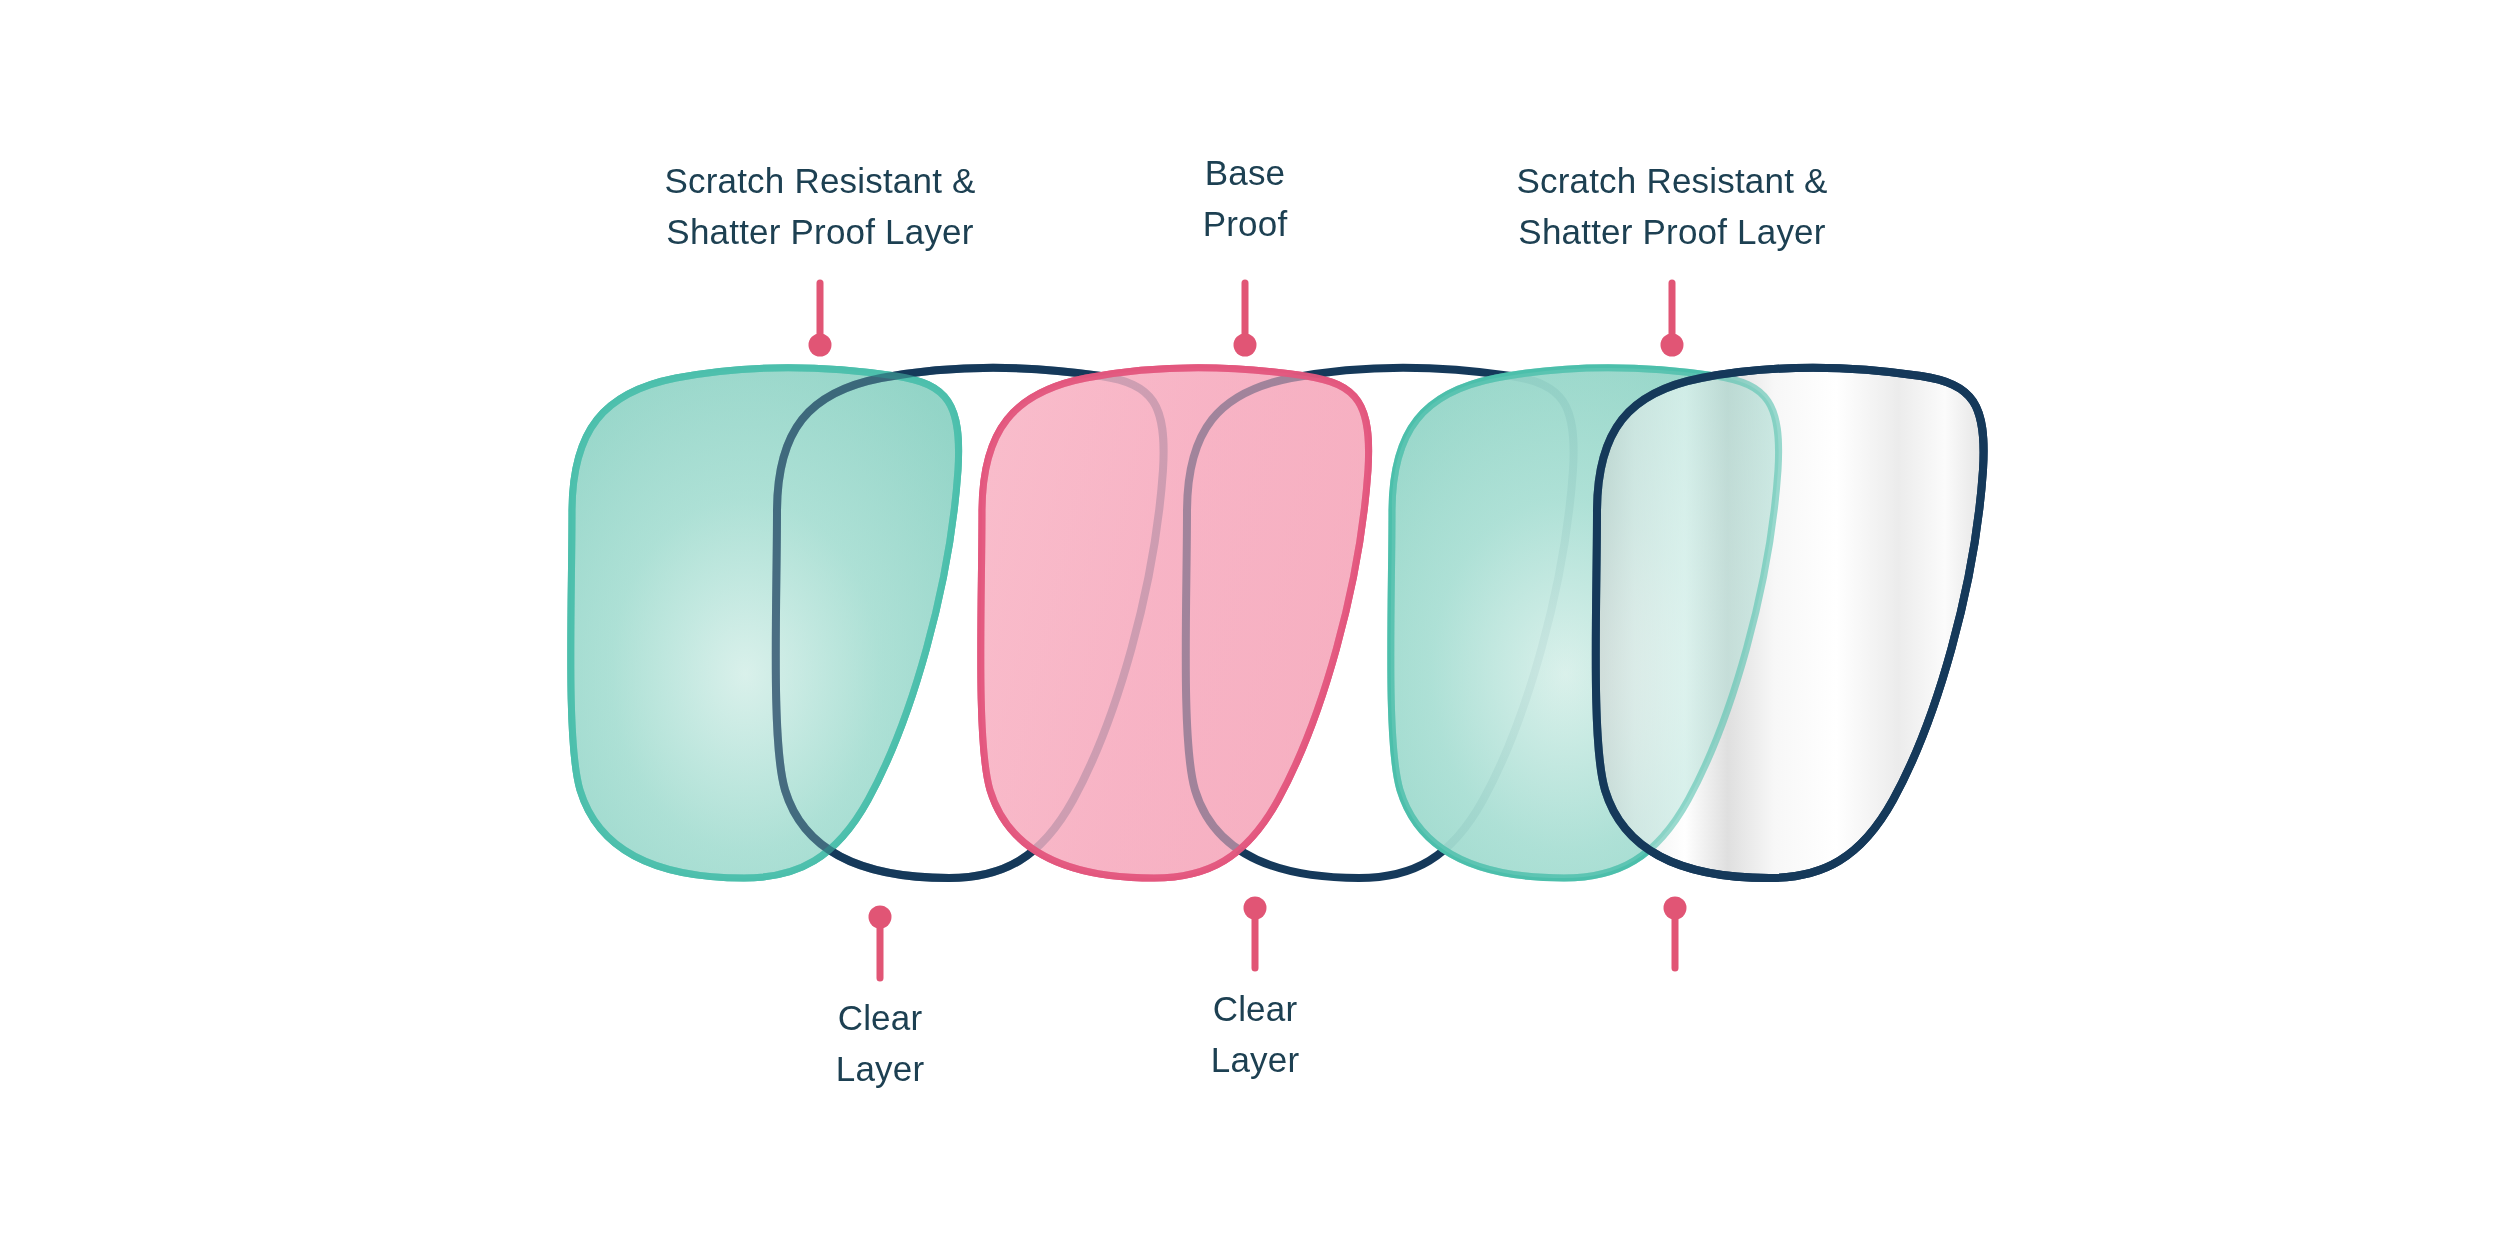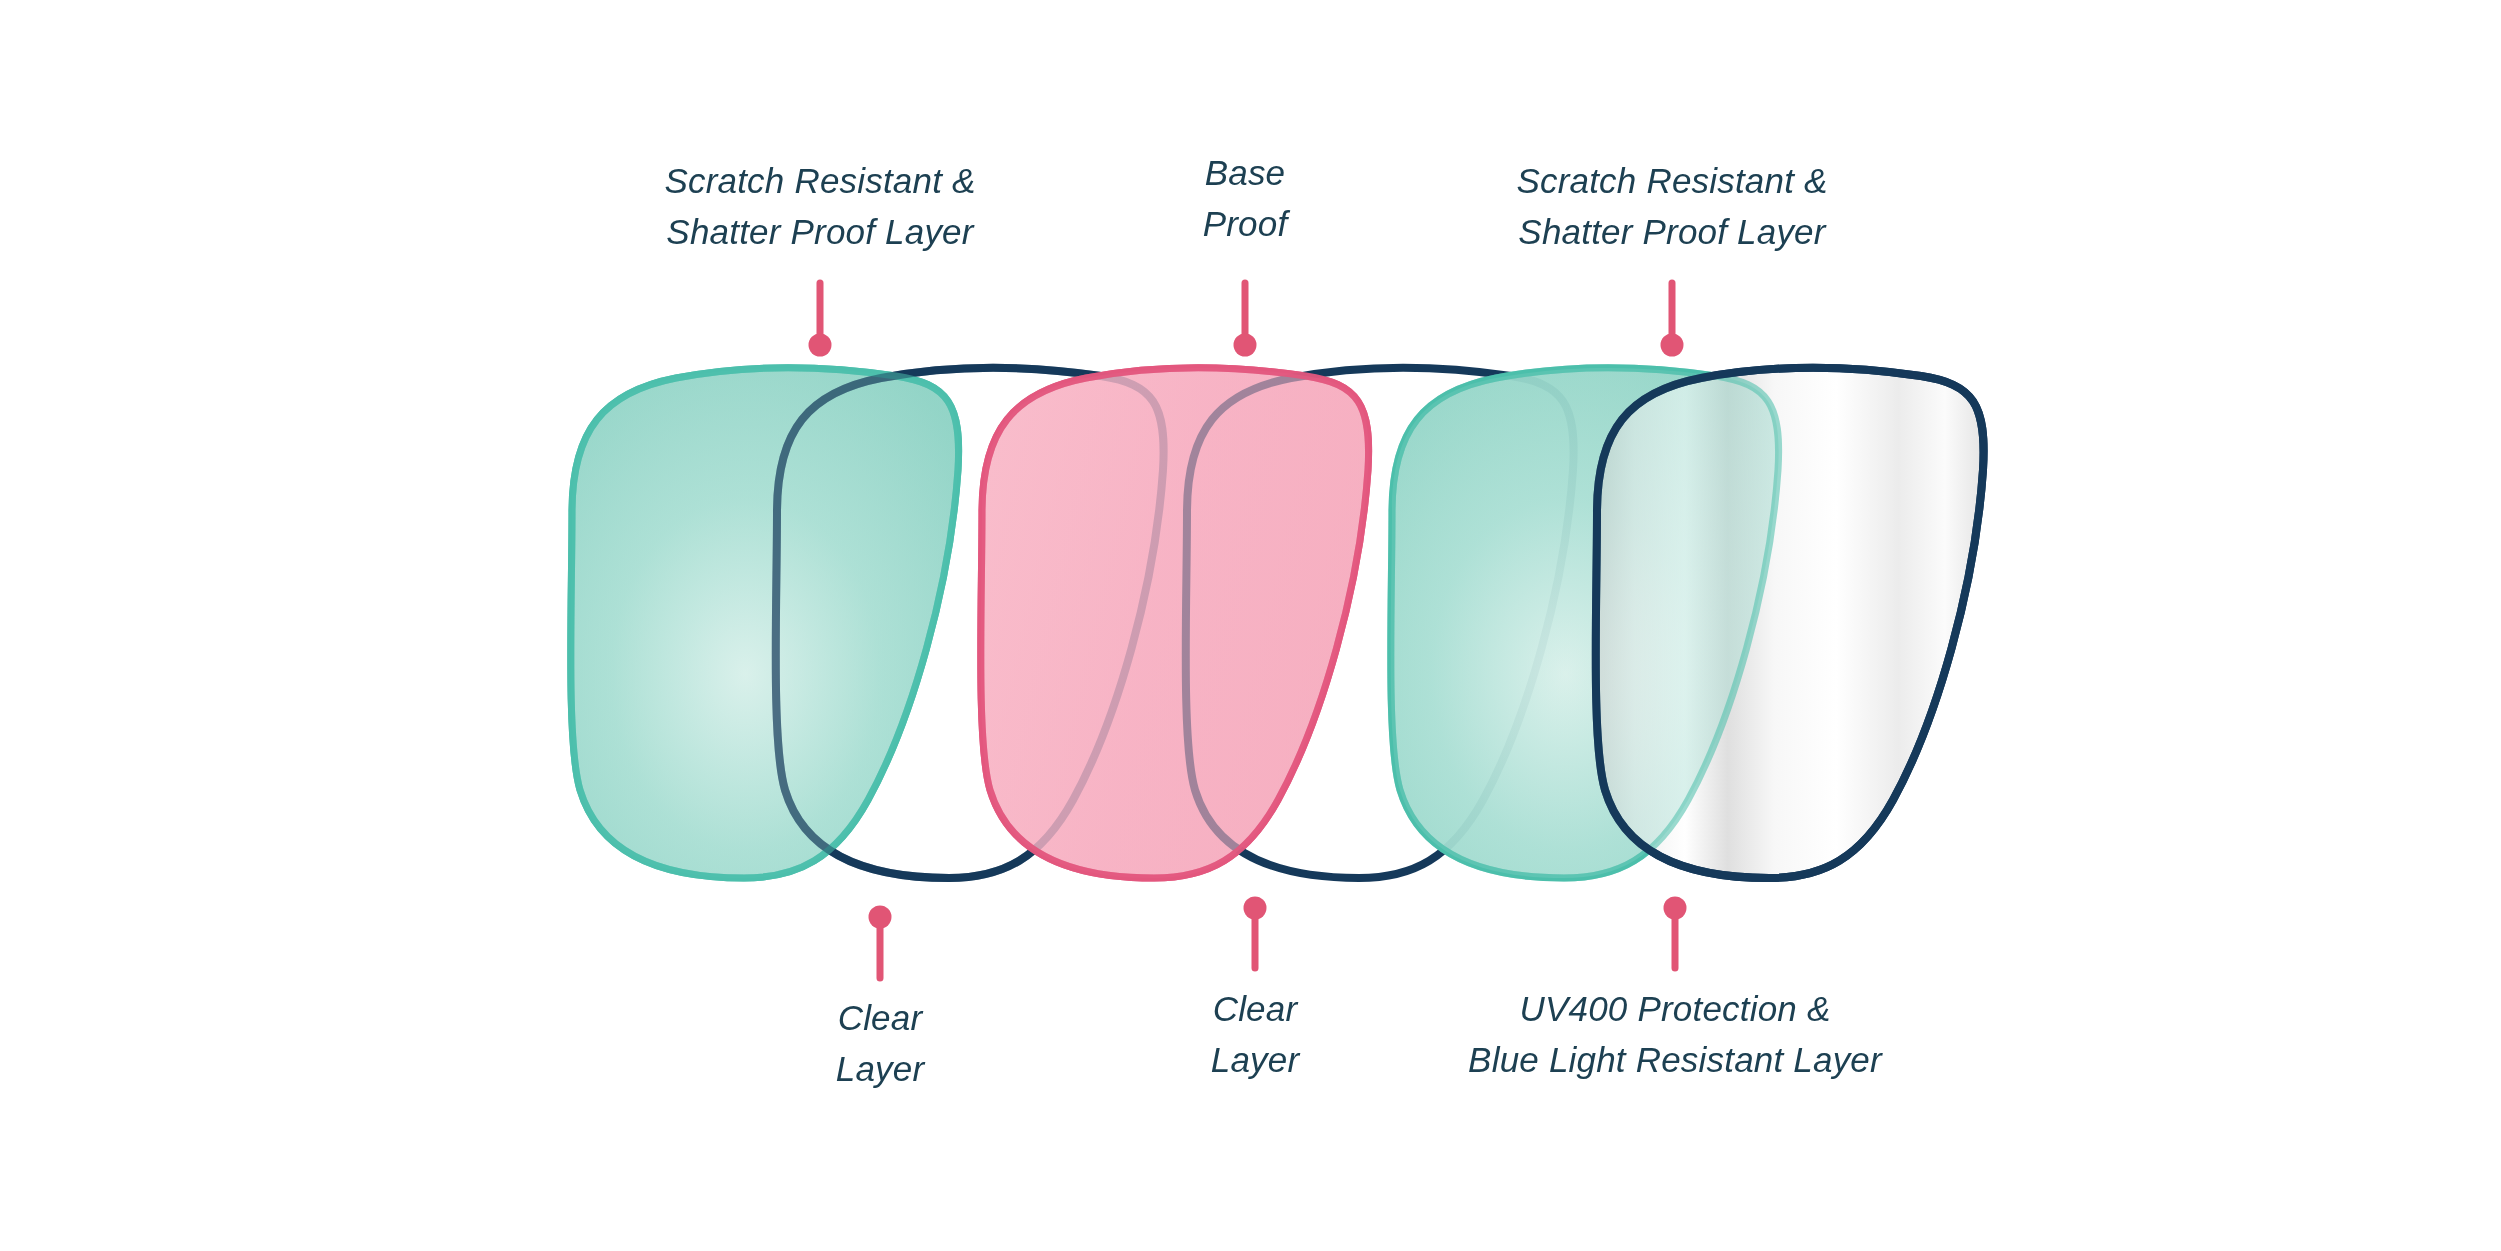--- a/index.html
+++ b/index.html
@@ -3,21 +3,21 @@
 <meta charset="utf-8">
 <style>
   html,body{margin:0;padding:0;background:#ffffff;}
   body{
     width:2501px;height:1251px;
     font-family:"Liberation Sans", sans-serif;
     background:#ffffff;
     overflow:hidden;
     position:relative;
   }
-  #stage{position:absolute;inset:0;width:2501px;height:1105px;font-style:italic;}
+  #stage{position:absolute;inset:0;width:2501px;height:1105px;}
   svg.diagram{position:absolute;left:0;top:0;width:2501px;height:1251px;display:block;}
   .lbl{
     position:absolute;
     color:#1d4052;
     font-family:"Liberation Sans", sans-serif;
     font-size:35px;
     line-height:51px;
     letter-spacing:0.2px;
     font-weight:400;
     text-align:center;
@@ -154,18 +154,14 @@
   <div class="lbl" id="lbl-b0" style="left: 880px; top: 992px;">
     <span class="ln">Clear</span>
     <span class="ln">Layer</span>
   </div>
 
   <div class="lbl" id="lbl-b1" style="left: 1255px; top: 983px;">
     <span class="ln">Clear</span>
     <span class="ln">Layer</span>
   </div>
 
-  <div class="lbl" id="lbl-b2" style="left: 1675px; top: 983px;">
-    <span class="ln">UV400 Protection &amp;</span>
-    <span class="ln">Blue Light Resistant Layer</span>
-  </div>
 
 </div>
 
 </body></html>

